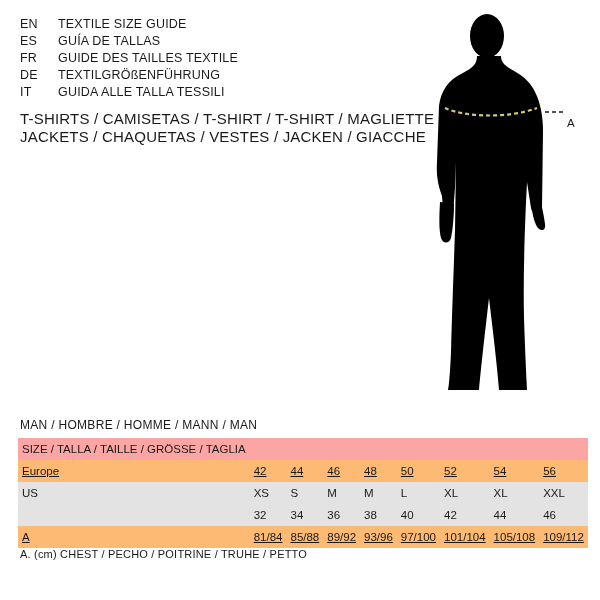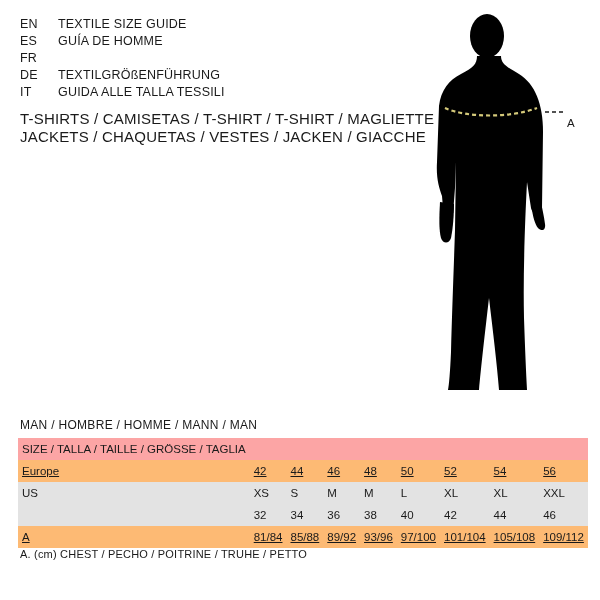--- a/index.html
+++ b/index.html
@@ -128,24 +128,25 @@
 
 <div class="page">
 
   <div class="lang-block">
     <div class="lang-row">
       <span class="lang-code">EN</span>
       <span class="lang-text">TEXTILE SIZE GUIDE</span>
     </div>
     <div class="lang-row">
       <span class="lang-code">ES</span>
-      <span class="lang-text">GUÍA DE HOMME</span>
+      <span class="lang-text">GUÍA DE TALLAS</span>
     </div>
     <div class="lang-row">
       <span class="lang-code">FR</span>
+      <span class="lang-text">GUIDE DES TAILLES TEXTILE</span>
     </div>
     <div class="lang-row">
       <span class="lang-code">DE</span>
       <span class="lang-text">TEXTILGRÖßENFÜHRUNG</span>
     </div>
     <div class="lang-row">
       <span class="lang-code">IT</span>
       <span class="lang-text">GUIDA ALLE TALLA TESSILI</span>
     </div>
   </div>

